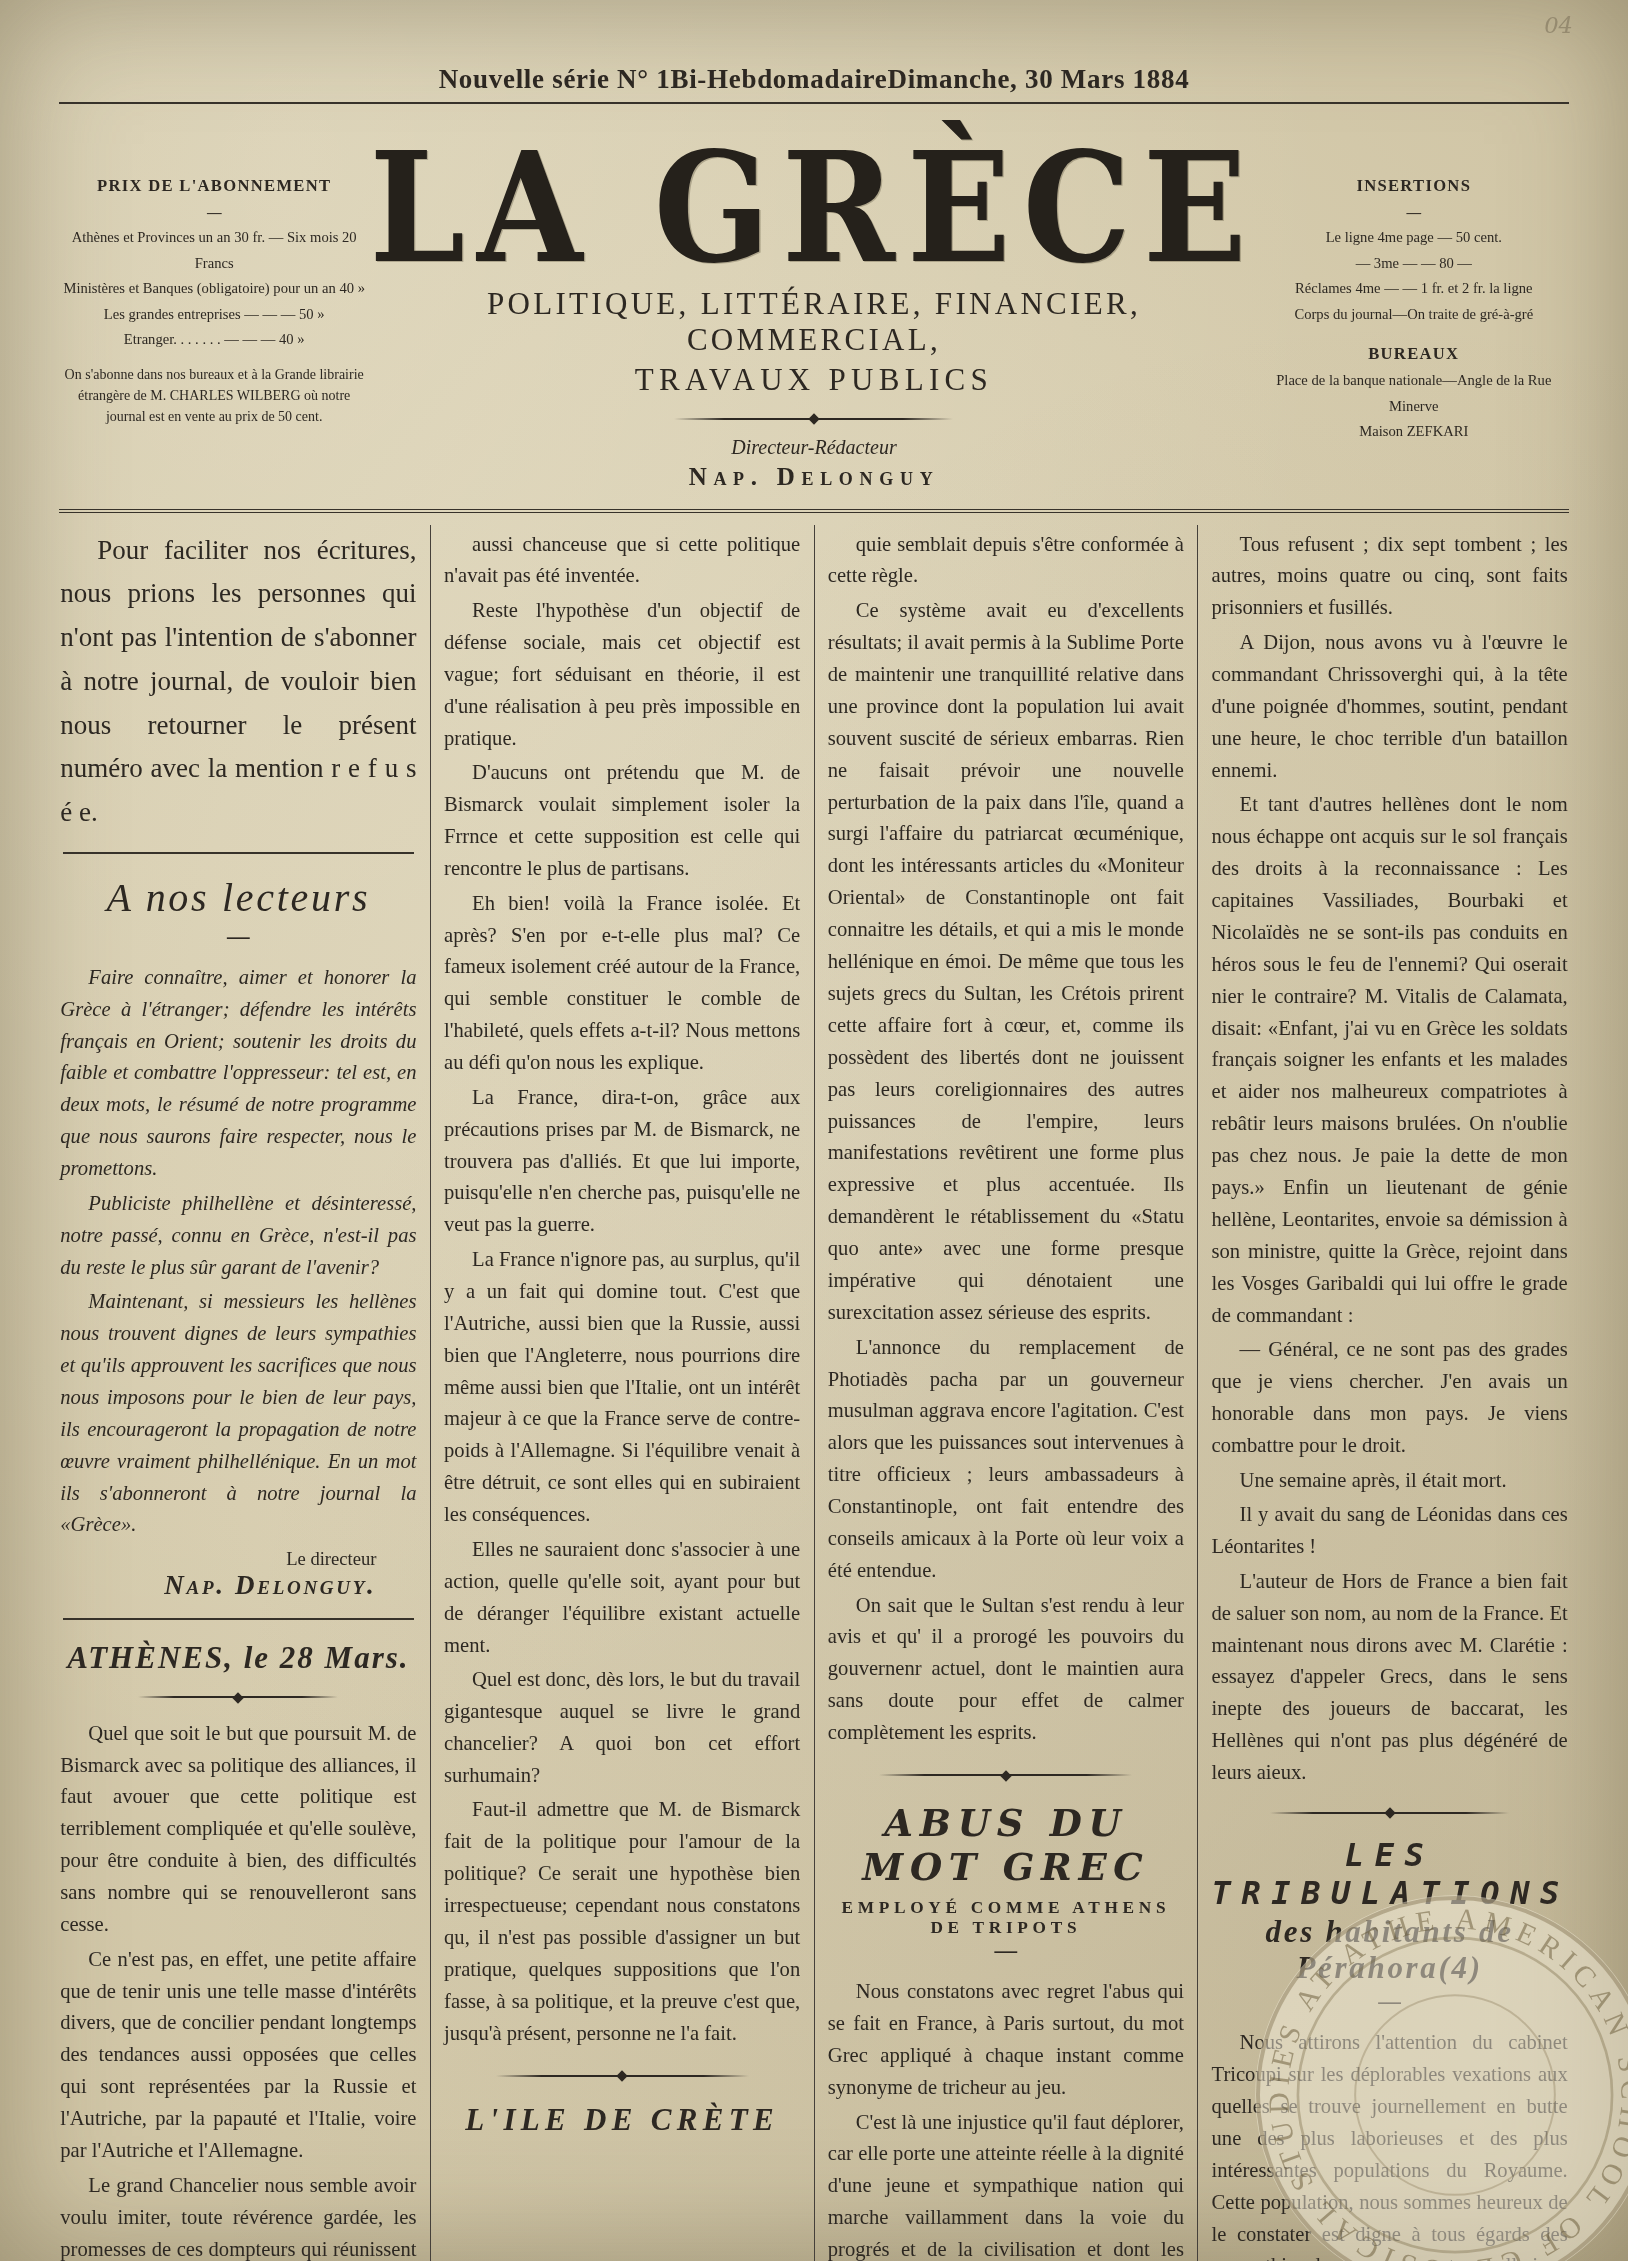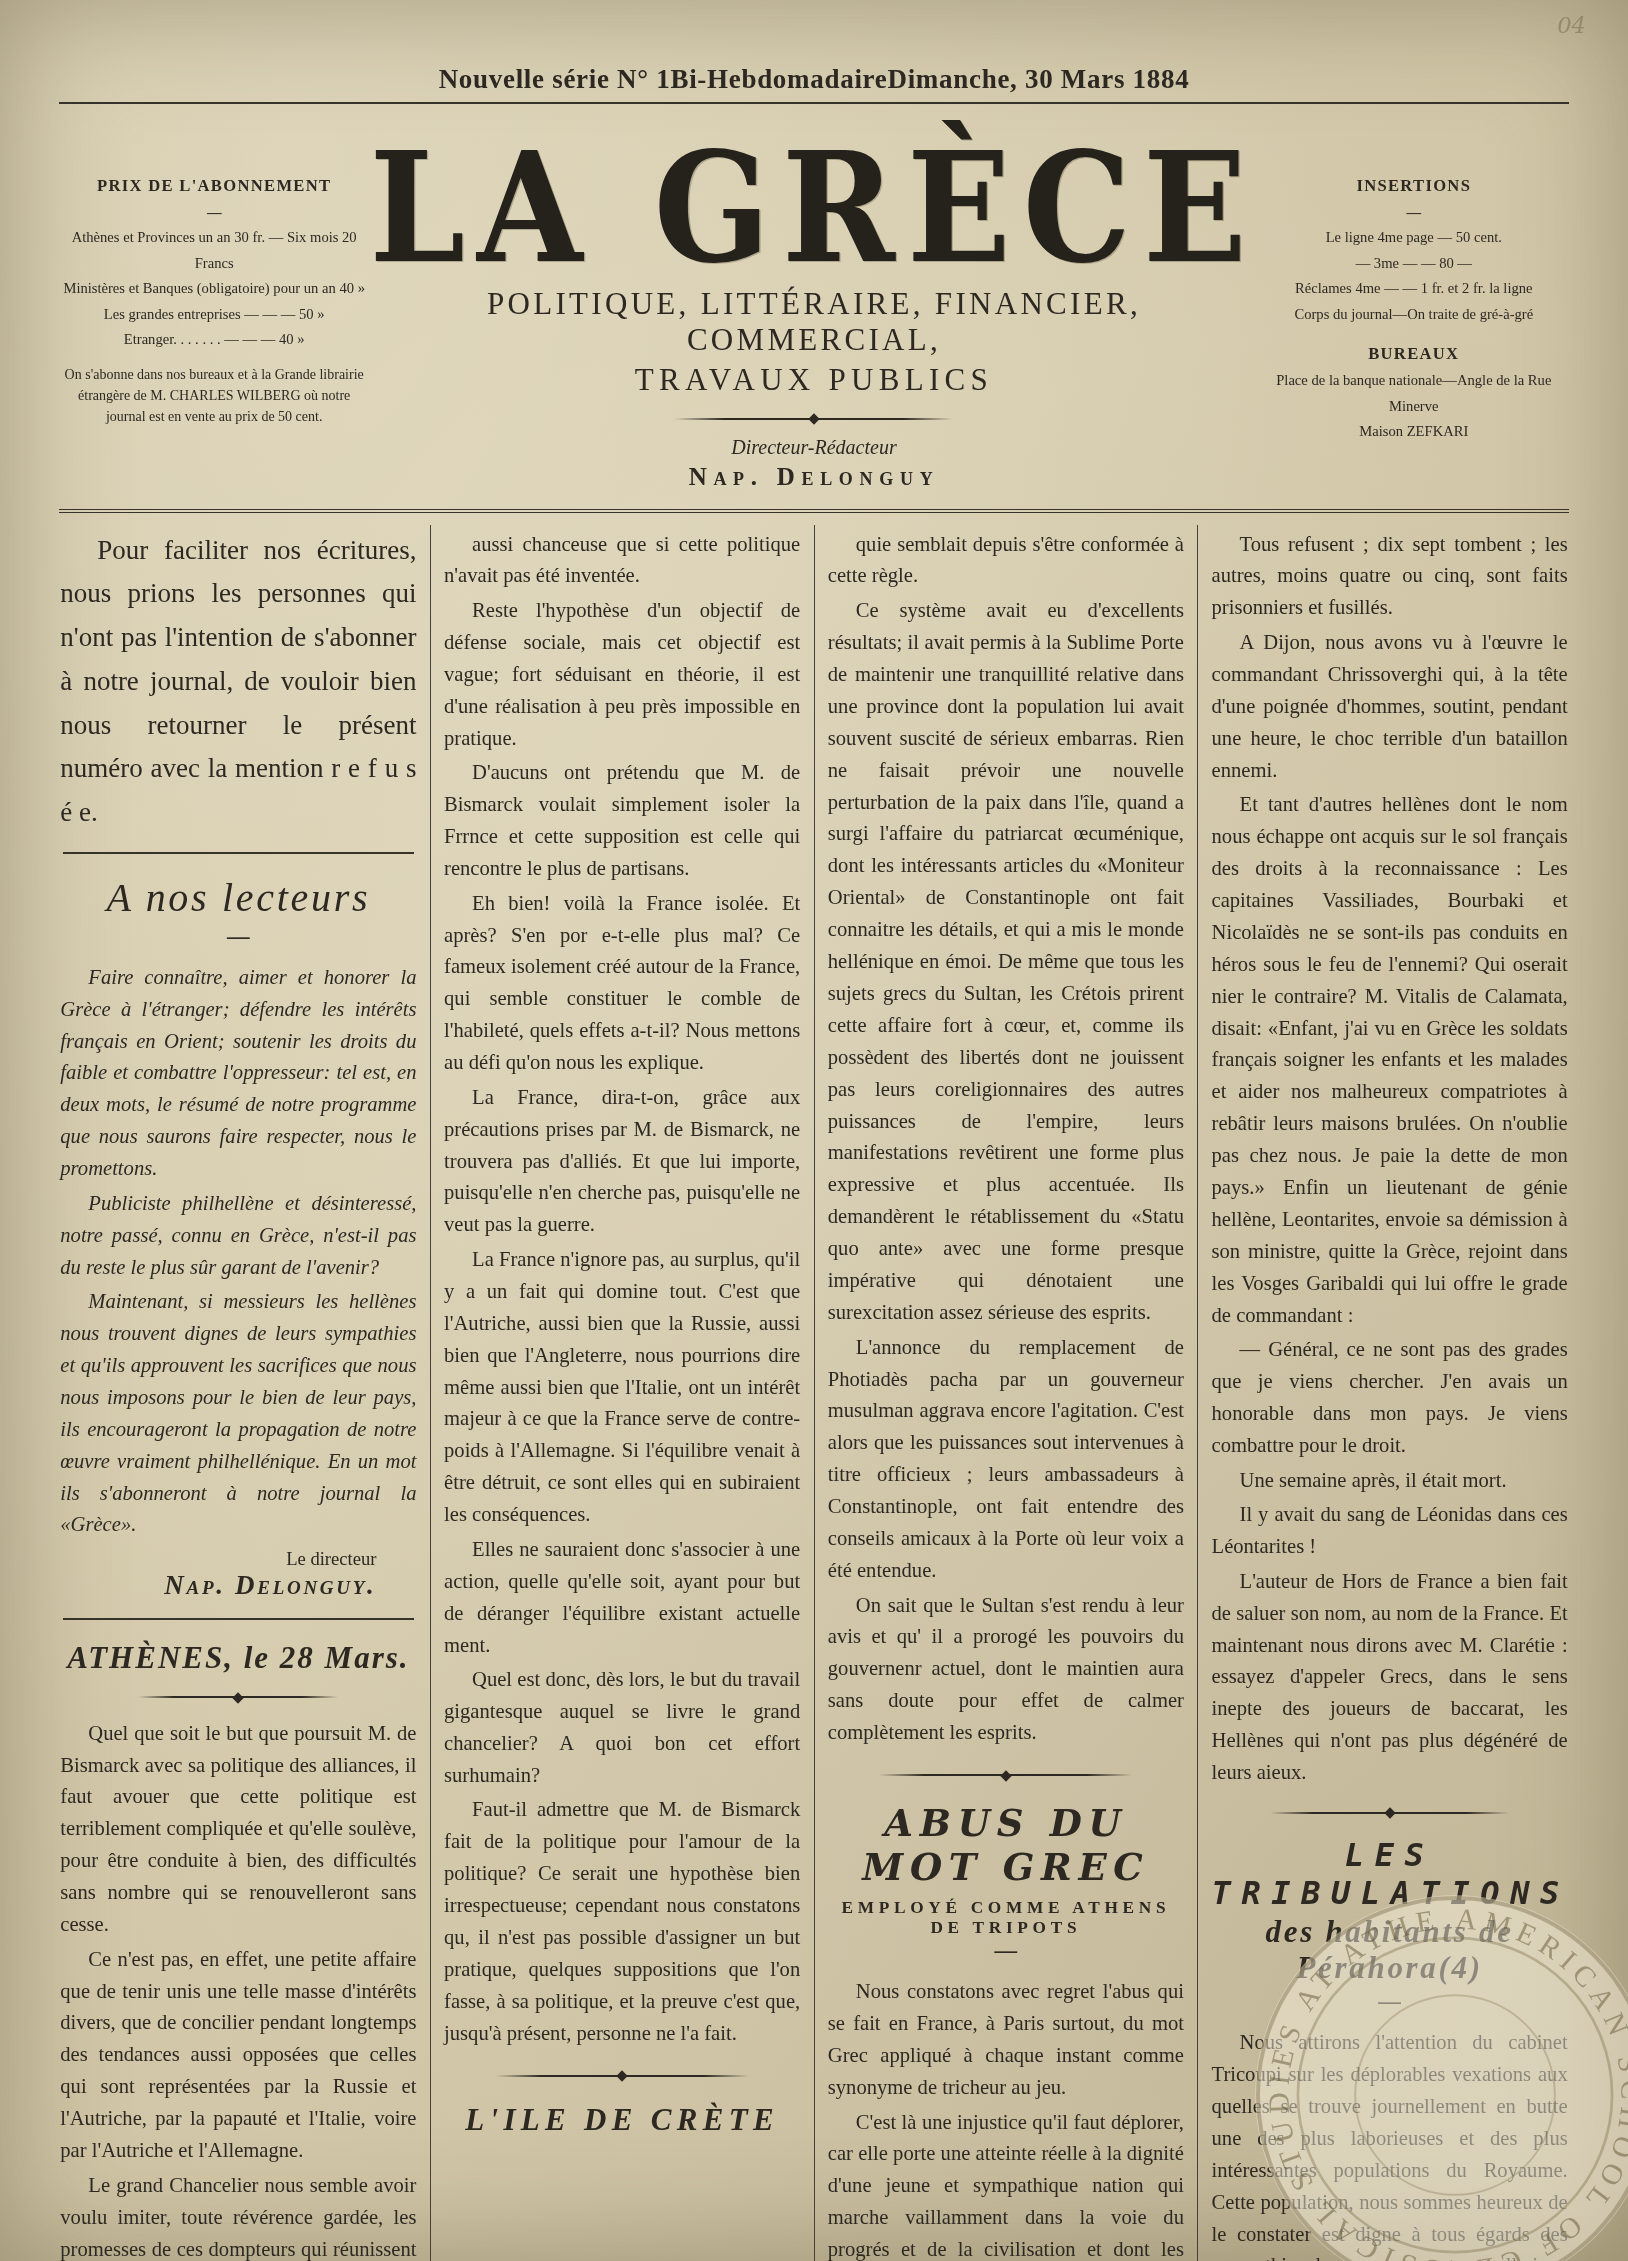--- a/index.html
+++ b/index.html
@@ -10,21 +10,21 @@
     background:
       radial-gradient(ellipse at 18% 8%, rgba(255,252,238,.25), rgba(0,0,0,0) 55%),
       radial-gradient(ellipse at 85% 90%, rgba(120,104,70,.18), rgba(0,0,0,0) 60%),
       radial-gradient(ellipse at 50% 50%, #dcd3b8 0%, #d6ccae 55%, #cfc4a4 100%);
     box-shadow:inset 0 0 120px rgba(92,80,52,.45);
     color:#2d2822;
     font-family:"Liberation Serif", serif;
     overflow:hidden;
   }
   
-  .corner-mark{position:absolute;top:12px;right:42px;font-family:"DejaVu Serif",serif;
+  .corner-mark{position:absolute;top:12px;right:55px;font-family:"DejaVu Serif",serif;
     font-style:italic;font-size:22.6px;color:#8d8268;opacity:.8;}
   .topbar{display:flex;justify-content:center;align-items:baseline;
     padding:64px 64px 6.7px 64px;font-size:27px;font-weight:bold;letter-spacing:0.7px;}
   .topbar .mid{font-size:27px;}
   .rule-double{border-top:2.7px double #37322a;margin:0 59px;}
   .rule-double.thick{border-top:4.7px double #37322a;}
   
   .masthead{display:flex;align-items:flex-start;padding:27px 59px 0 59px;}
   .mast-side{width:412px;font-size:14.6px;line-height:1.75;text-align:center;padding-top:40px;}
   .mast-side .side-heading{font-weight:bold;font-size:16.6px;letter-spacing:1.3px;}

